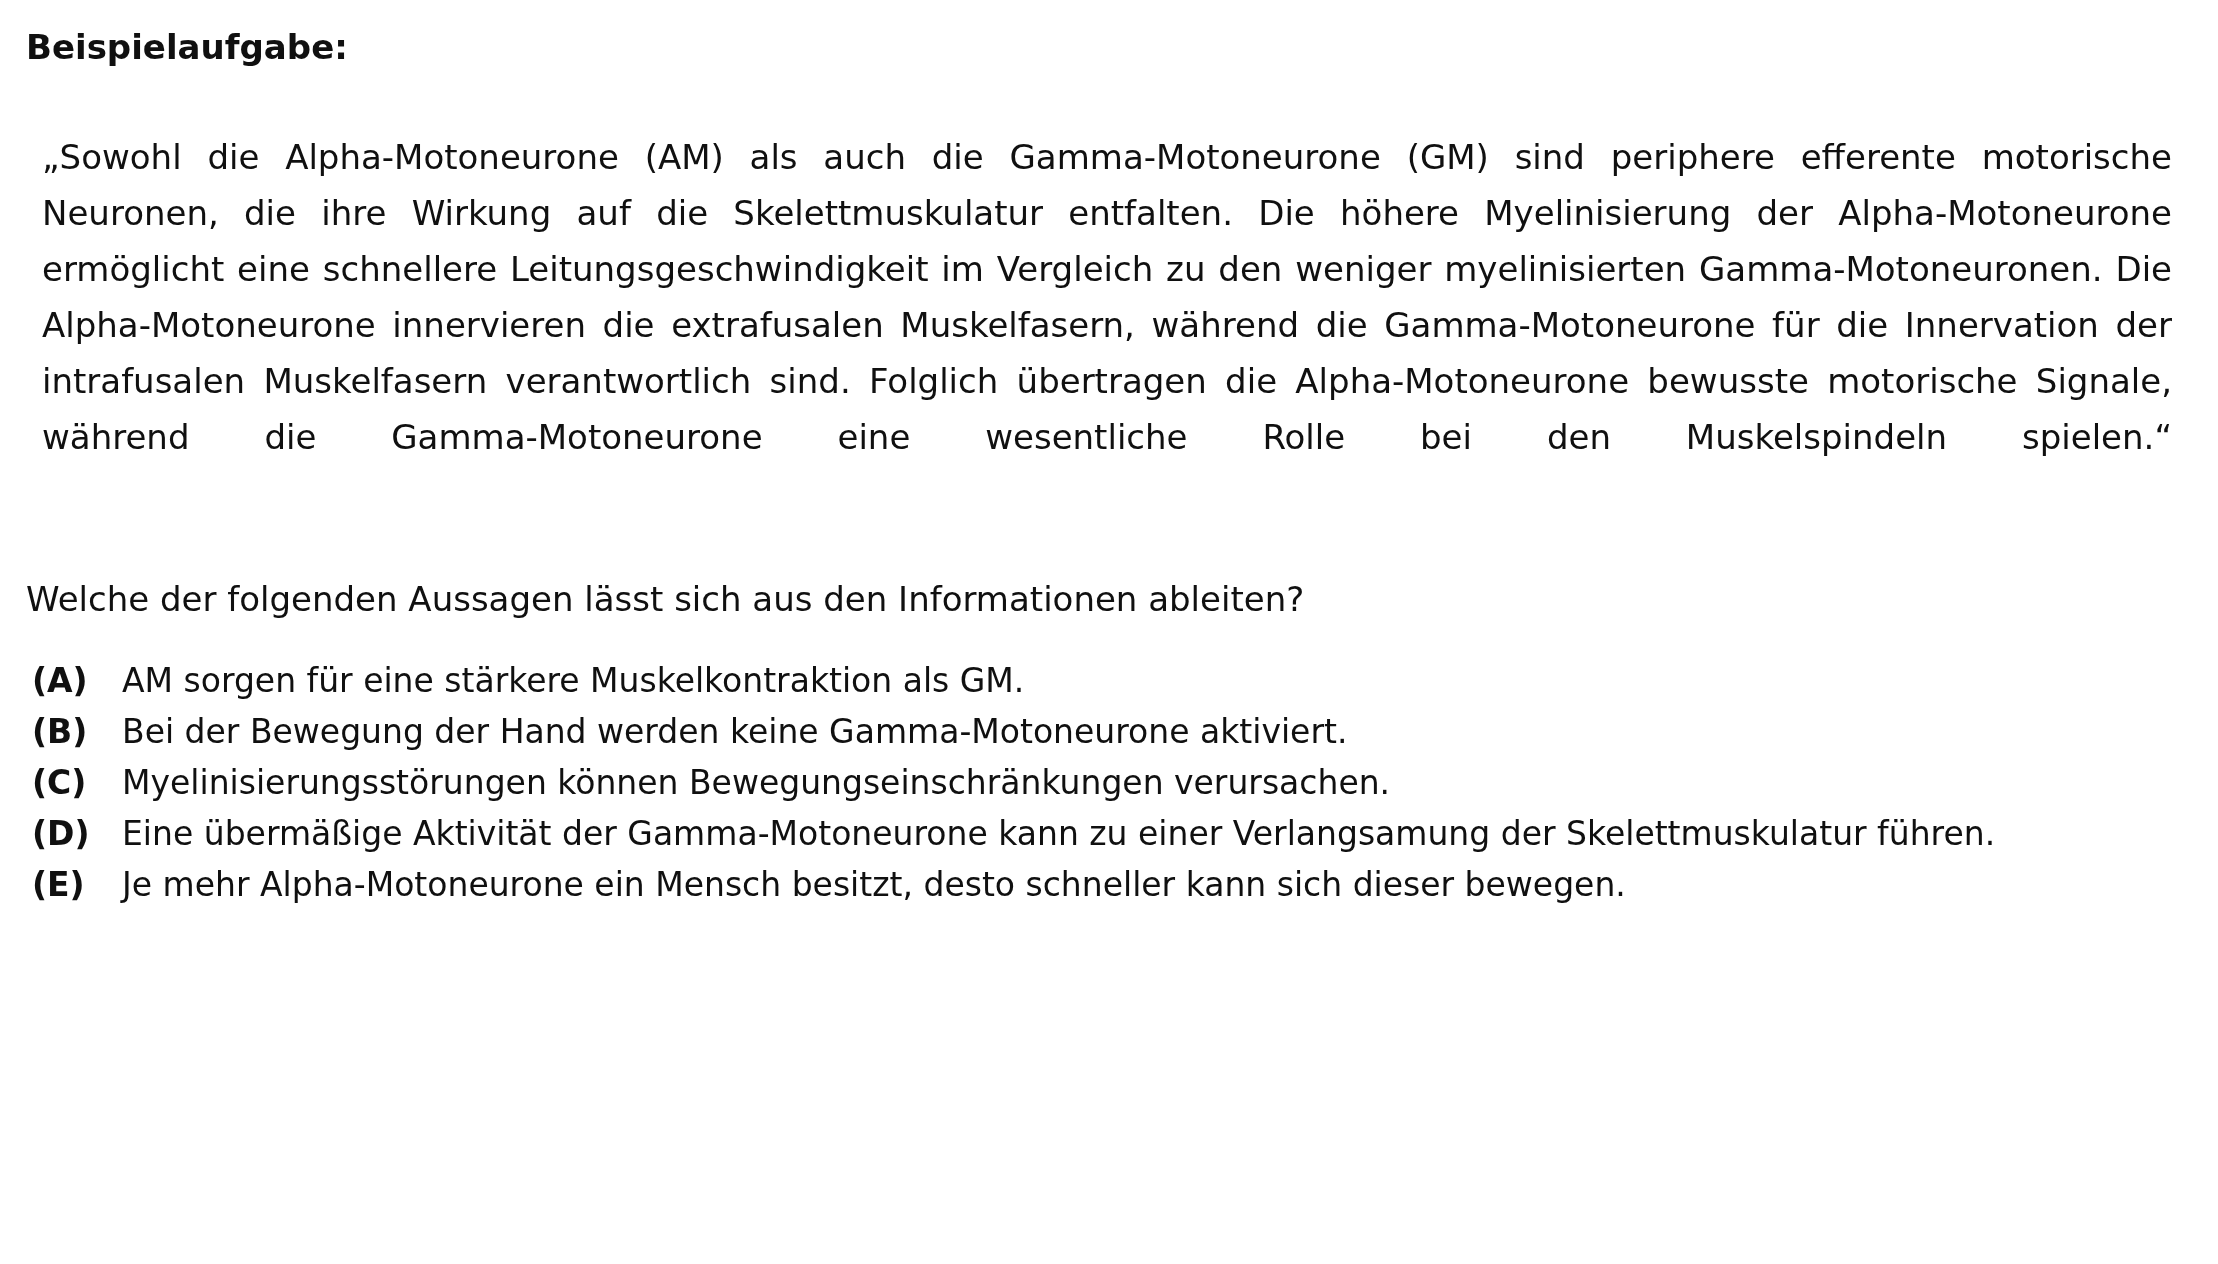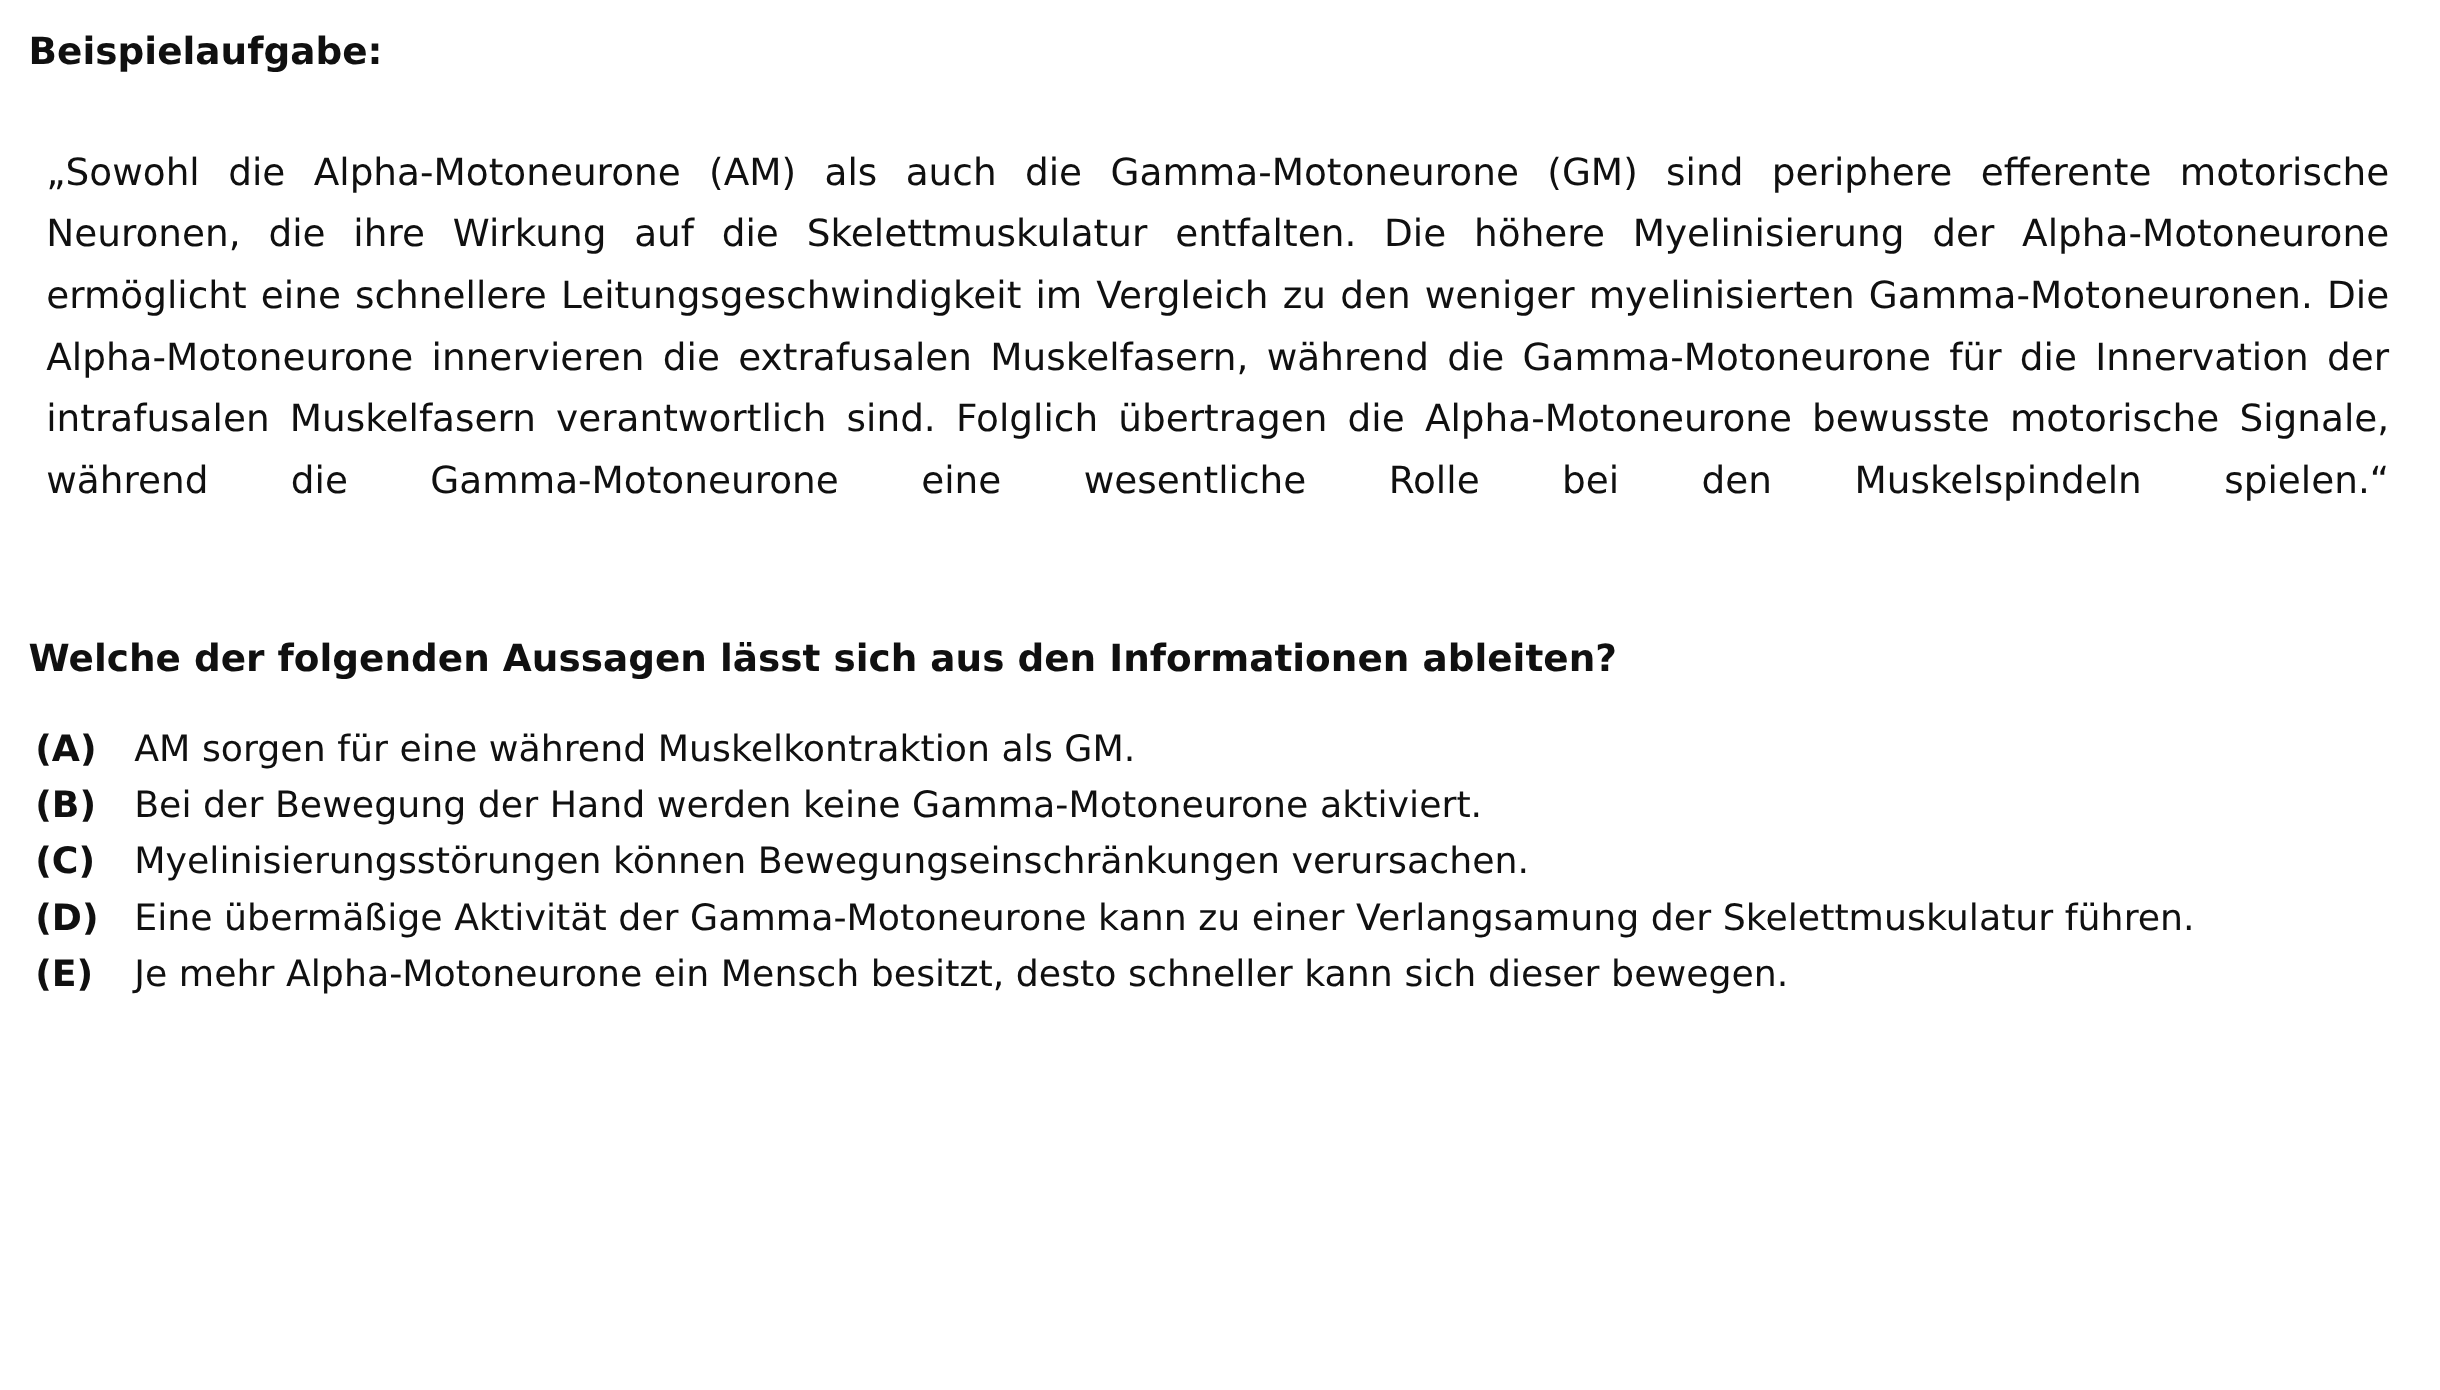--- a/index.html
+++ b/index.html
@@ -40,21 +40,21 @@
   }
   
   .passage::after {
     content: "";
     display: inline-block;
     width: 100%;
   }
 
   .question {
     font-size: 34px;
-    font-weight: bold;
+    font-weight: normal;
     line-height: 1.3;
     margin: 0;
   }
 
   .options {
     margin: 0;
     padding: 0;
     list-style: none;
   }
   .option {
@@ -90,21 +90,21 @@
 
   <div class="spacer-md"></div>
 
   <div class="question">Welche der folgenden Aussagen lässt sich aus den Informationen ableiten?</div>
 
   <div class="spacer-sm"></div>
 
   <ul class="options">
     <li class="option">
       <span class="option-letter">(A)</span>
-      <span class="option-text">AM sorgen für eine während Muskelkontraktion als GM.</span>
+      <span class="option-text">AM sorgen für eine stärkere Muskelkontraktion als GM.</span>
     </li>
     <li class="option">
       <span class="option-letter">(B)</span>
       <span class="option-text">Bei der Bewegung der Hand werden keine Gamma-Motoneurone aktiviert.</span>
     </li>
     <li class="option">
       <span class="option-letter">(C)</span>
       <span class="option-text">Myelinisierungsstörungen können Bewegungseinschränkungen verursachen.</span>
     </li>
     <li class="option">

